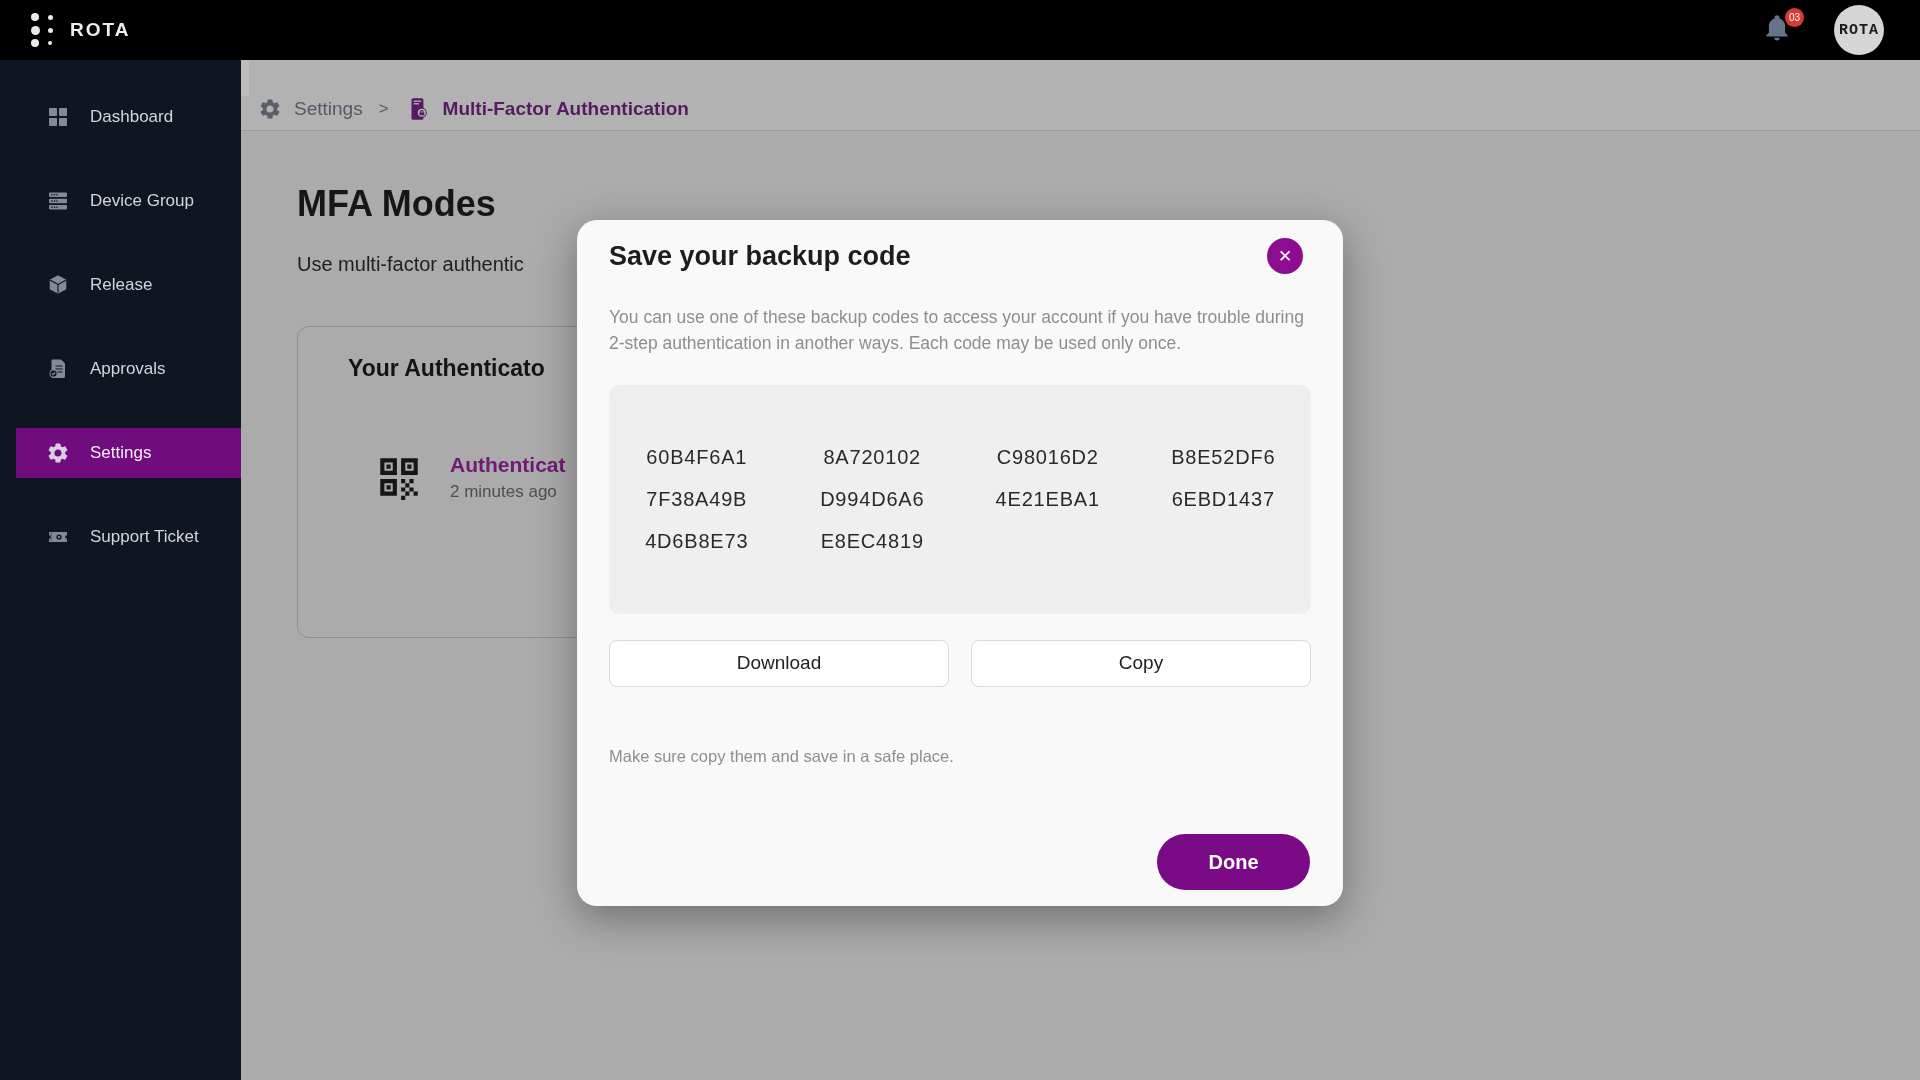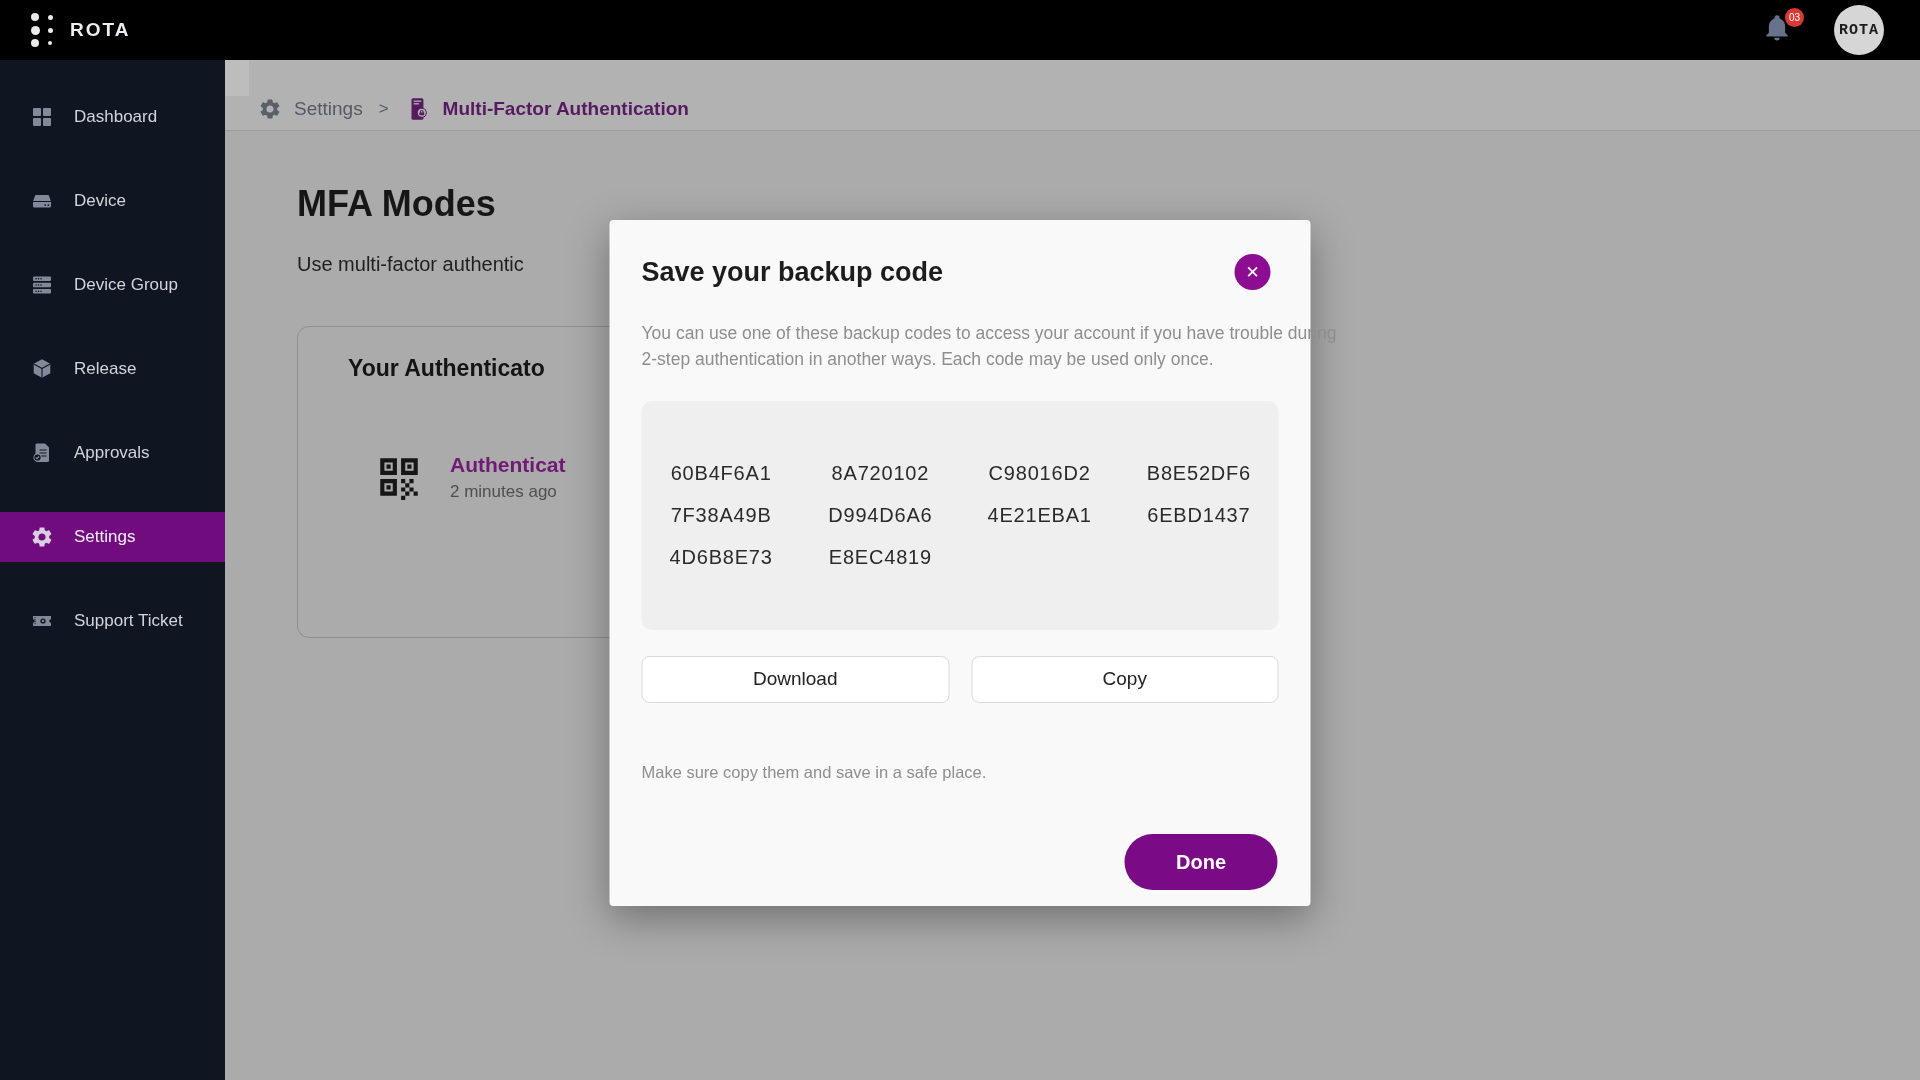--- a/index.html
+++ b/index.html
@@ -24,21 +24,21 @@
   .bell-wrap { position:relative; width:34px; height:36px; cursor:pointer; }
   .bell-wrap svg { width:30px; height:32px; fill:#67738a; }
   .badge { position:absolute; top:-4px; right:-8px; min-width:19px; height:19px;
     background:#d93a35; border-radius:50%; color:#fff; font-size:10px; font-weight:400;
     display:flex; align-items:center; justify-content:center; }
   .avatar { width:50px; height:50px; border-radius:50%; background:#d6d6d6;
     display:flex; align-items:center; justify-content:center; color:#1c1c1c;
     font-size:15px; font-weight:700; letter-spacing:1px; font-family:"Liberation Mono", monospace; }
 
   
-  .sidebar { position:absolute; left:0; top:60px; width:225px; height:1020px;
+  .sidebar { position:absolute; left:16px; top:60px; width:225px; height:1020px;
     background:#101522; padding-top:32px; z-index:4; }
   .side-item { height:50px; margin-bottom:34px; display:flex; align-items:center;
     gap:20px; padding-left:30px; cursor:pointer; }
   .side-item svg { width:24px; height:24px; fill:#828a99; flex:0 0 auto; }
   .side-item span.lbl { color:#d2d5db; font-size:17px; }
   .side-item.active { background:#700c7d; }
   .side-item.active svg { fill:#d9cfe0; }
   .side-item.active span.lbl { color:#f4eef6; }
 
   
@@ -63,22 +63,22 @@
   .auth-card { margin-top:50px; width:562px; height:312px; border:1px solid #8f8f8f;
     border-radius:12px; padding:28px 0 0 50px; }
   .auth-card-title { font-size:23px; font-weight:600; color:#141414; }
   .auth-row { margin-top:70px; display:flex; align-items:center; gap:26px; margin-left:26px; }
   .auth-row svg { width:50px; height:50px; fill:#161616; }
   .auth-name { font-size:21px; font-weight:600; color:#701a75; }
   .auth-time { margin-top:5px; font-size:17px; color:#4f4f4f; }
 
   
   .modal { position:absolute; left:50%; transform:translateX(-50%); top:220px;
-    width:701px; height:686px; background:#f9f9f9; border-radius:4px; z-index:10;
-    box-shadow:0 12px 40px rgba(0,0,0,.35); padding:34px 32px; }
+    width:766px; height:686px; background:#f9f9f9; border-radius:20px; z-index:10;
+    box-shadow:0 12px 40px rgba(0,0,0,.35); padding:18px 32px; }
   .modal-head { display:flex; align-items:center; justify-content:space-between; }
   .modal-title { font-size:27px; font-weight:700; color:#1d1d1d; }
   .close-btn { width:36px; height:36px; border-radius:50%; background:#8d0d92; border:none;
     color:#fff; font-size:17px; display:flex; align-items:center; justify-content:center;
     cursor:pointer; margin-right:8px; }
   .modal-desc { margin:30px auto 0; width:706px; text-align:left; font-size:17.5px;
     color:#8e8e8e; line-height:1.5; }
   .codes-panel { margin-top:28px; background:#efefef; border-radius:10px; height:229px;
     display:grid; grid-template-columns:1fr 1fr 1fr 1fr; align-content:center; row-gap:19px; }
   .code { text-align:center; font-size:20px; color:#2a2a2a; letter-spacing:.8px; font-weight:500; }
@@ -124,27 +124,20 @@
     <svg viewBox="0 0 24 24">
         <rect x="3" y="3" width="8" height="8" rx="1"></rect>
         <rect x="13" y="3" width="8" height="8" rx="1"></rect>
         <rect x="3" y="13" width="8" height="8" rx="1"></rect>
         <rect x="13" y="13" width="8" height="8" rx="1"></rect>
       </svg>
     <span class="lbl">Dashboard</span>
   </div>
   <div class="side-item">
     <svg viewBox="0 0 24 24">
-        <path d="M6 6h12a1 1 0 0 1 .95.68l1.9 5.32H3.15l1.9-5.32A1 1 0 0 1 6 6z"></path>
-        <path d="M3 13h18v4a1.5 1.5 0 0 1-1.5 1.5h-15A1.5 1.5 0 0 1 3 17v-4zm12.2 2.2a.9.9 0 1 0 0 1.8.9.9 0 0 0 0-1.8zm3.2 0a.9.9 0 1 0 0 1.8.9.9 0 0 0 0-1.8z" fill-rule="evenodd"></path>
-      </svg>
-    <span class="lbl">Device</span>
-  </div>
-  <div class="side-item">
-    <svg viewBox="0 0 24 24">
         <rect x="3" y="3.5" width="18" height="4.6" rx="1"></rect>
         <rect x="3" y="9.7" width="18" height="4.6" rx="1"></rect>
         <rect x="3" y="15.9" width="18" height="4.6" rx="1"></rect>
         <g fill="#101522">
           <circle cx="6" cy="5.8" r=".8"></circle>
           <circle cx="8.5" cy="5.8" r=".8"></circle>
           <circle cx="11" cy="5.8" r=".8"></circle>
           <circle cx="6" cy="12" r=".8"></circle>
           <circle cx="8.5" cy="12" r=".8"></circle>
           <circle cx="11" cy="12" r=".8"></circle>

